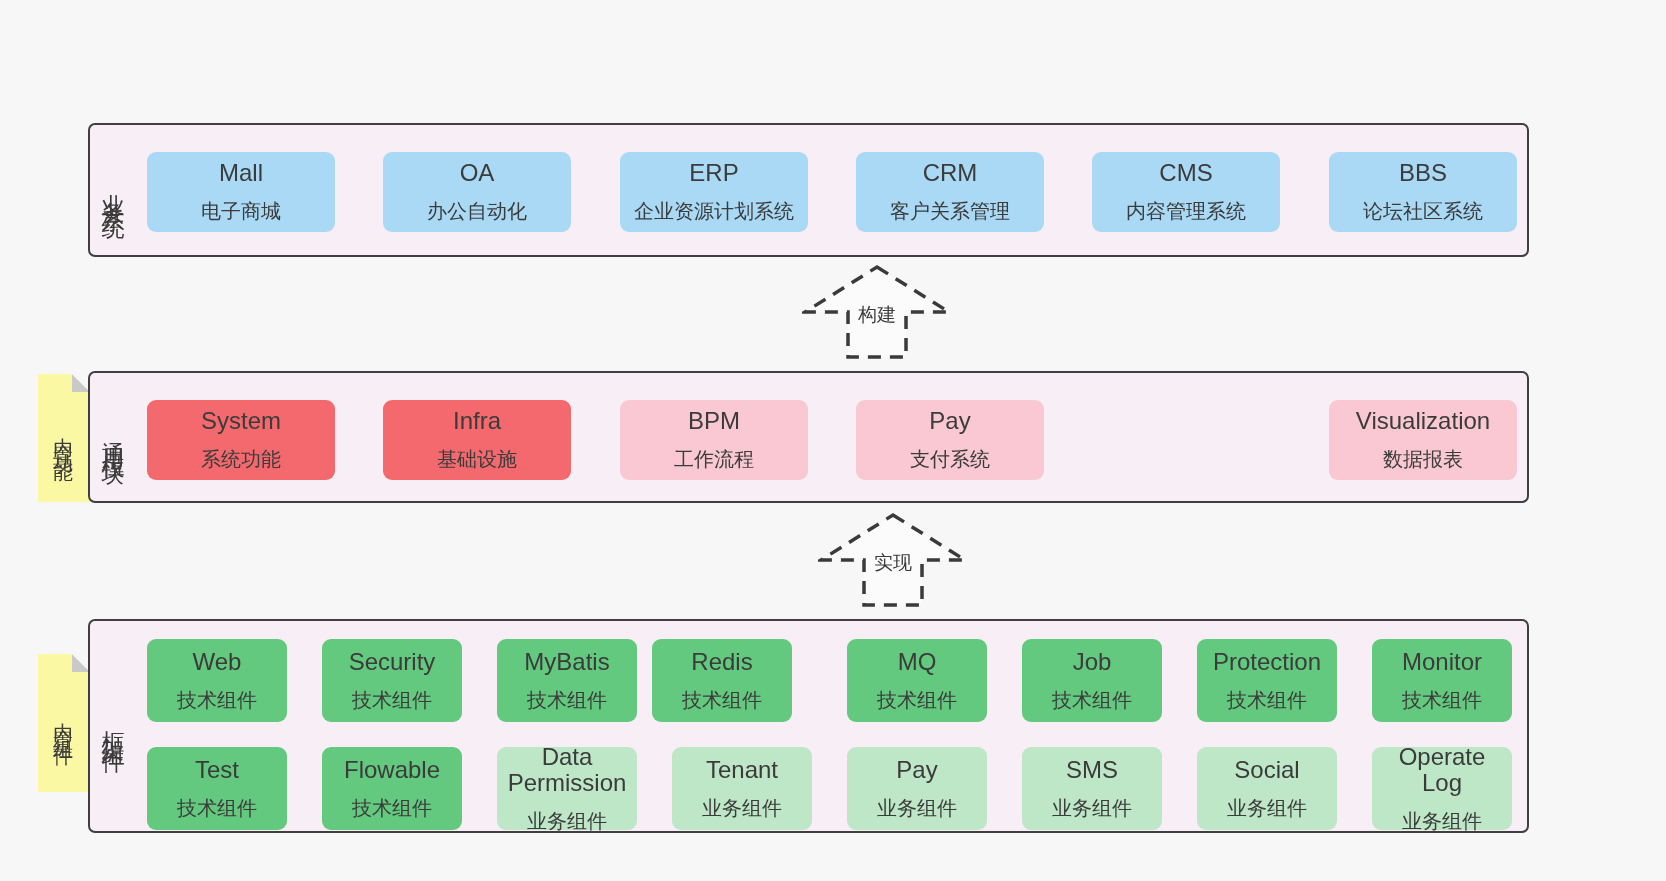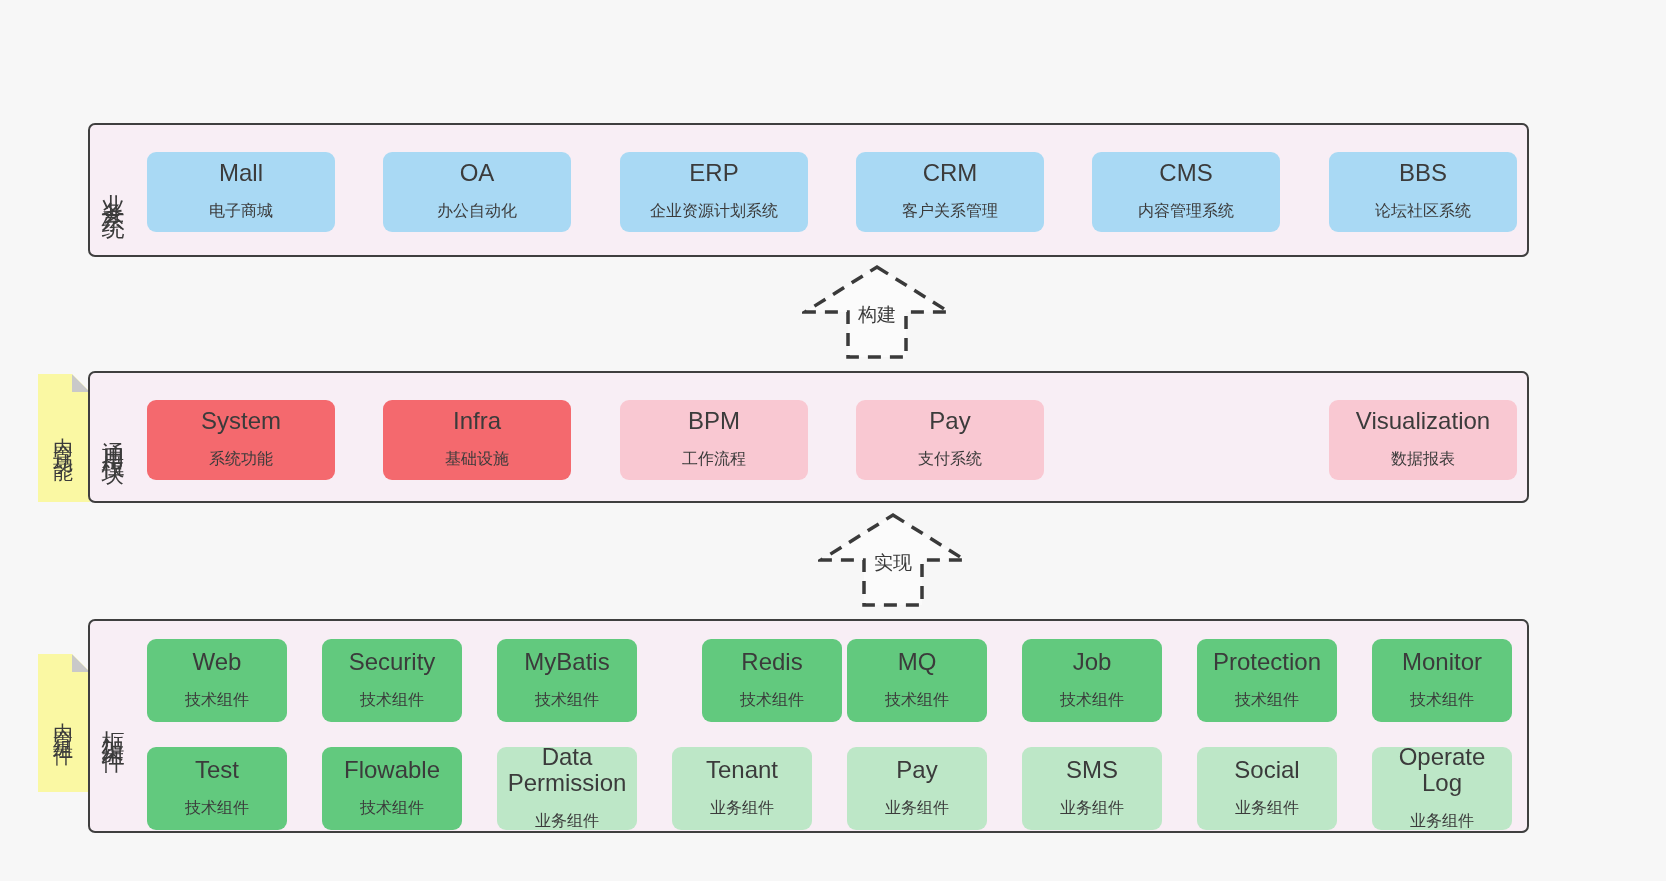--- a/index.html
+++ b/index.html
@@ -33,21 +33,21 @@
   }
   .box{
     position:absolute;
     border-radius:9px;
     display:flex;flex-direction:column;align-items:center;justify-content:center;
     text-align:center;
     box-sizing:border-box;
     padding:2px 6px;
   }
   .box .t{font-size:24px;line-height:26px;}
-  .box .s{font-size:16px;line-height:26px;margin-top:12px;}
+  .box .s{font-size:20px;line-height:26px;margin-top:12px;}
   .b6{width:188px;height:80px;top:27px;}
   .b8{width:140px;height:83px;}
   .r1{top:18px;}
   .r2{top:126px;}
   .blue{background:#a9d9f4;}
   .red{background:#f4696e;}
   .pink{background:#f9c8d2;}
   .green{background:#62c97e;}
   .lightgreen{background:#bde7c7;}
   .sticky{
@@ -175,21 +175,21 @@
       <div class="s">技术组件</div>
     </div>
     <div class="box b8 r1 green" style="left:232px">
       <div class="t">Security</div>
       <div class="s">技术组件</div>
     </div>
     <div class="box b8 r1 green" style="left:407px">
       <div class="t">MyBatis</div>
       <div class="s">技术组件</div>
     </div>
-    <div class="box b8 r1 green" style="left:612px">
+    <div class="box b8 r1 green" style="left:562px">
       <div class="t">Redis</div>
       <div class="s">技术组件</div>
     </div>
     <div class="box b8 r1 green" style="left:757px">
       <div class="t">MQ</div>
       <div class="s">技术组件</div>
     </div>
     <div class="box b8 r1 green" style="left:932px">
       <div class="t">Job</div>
       <div class="s">技术组件</div>

